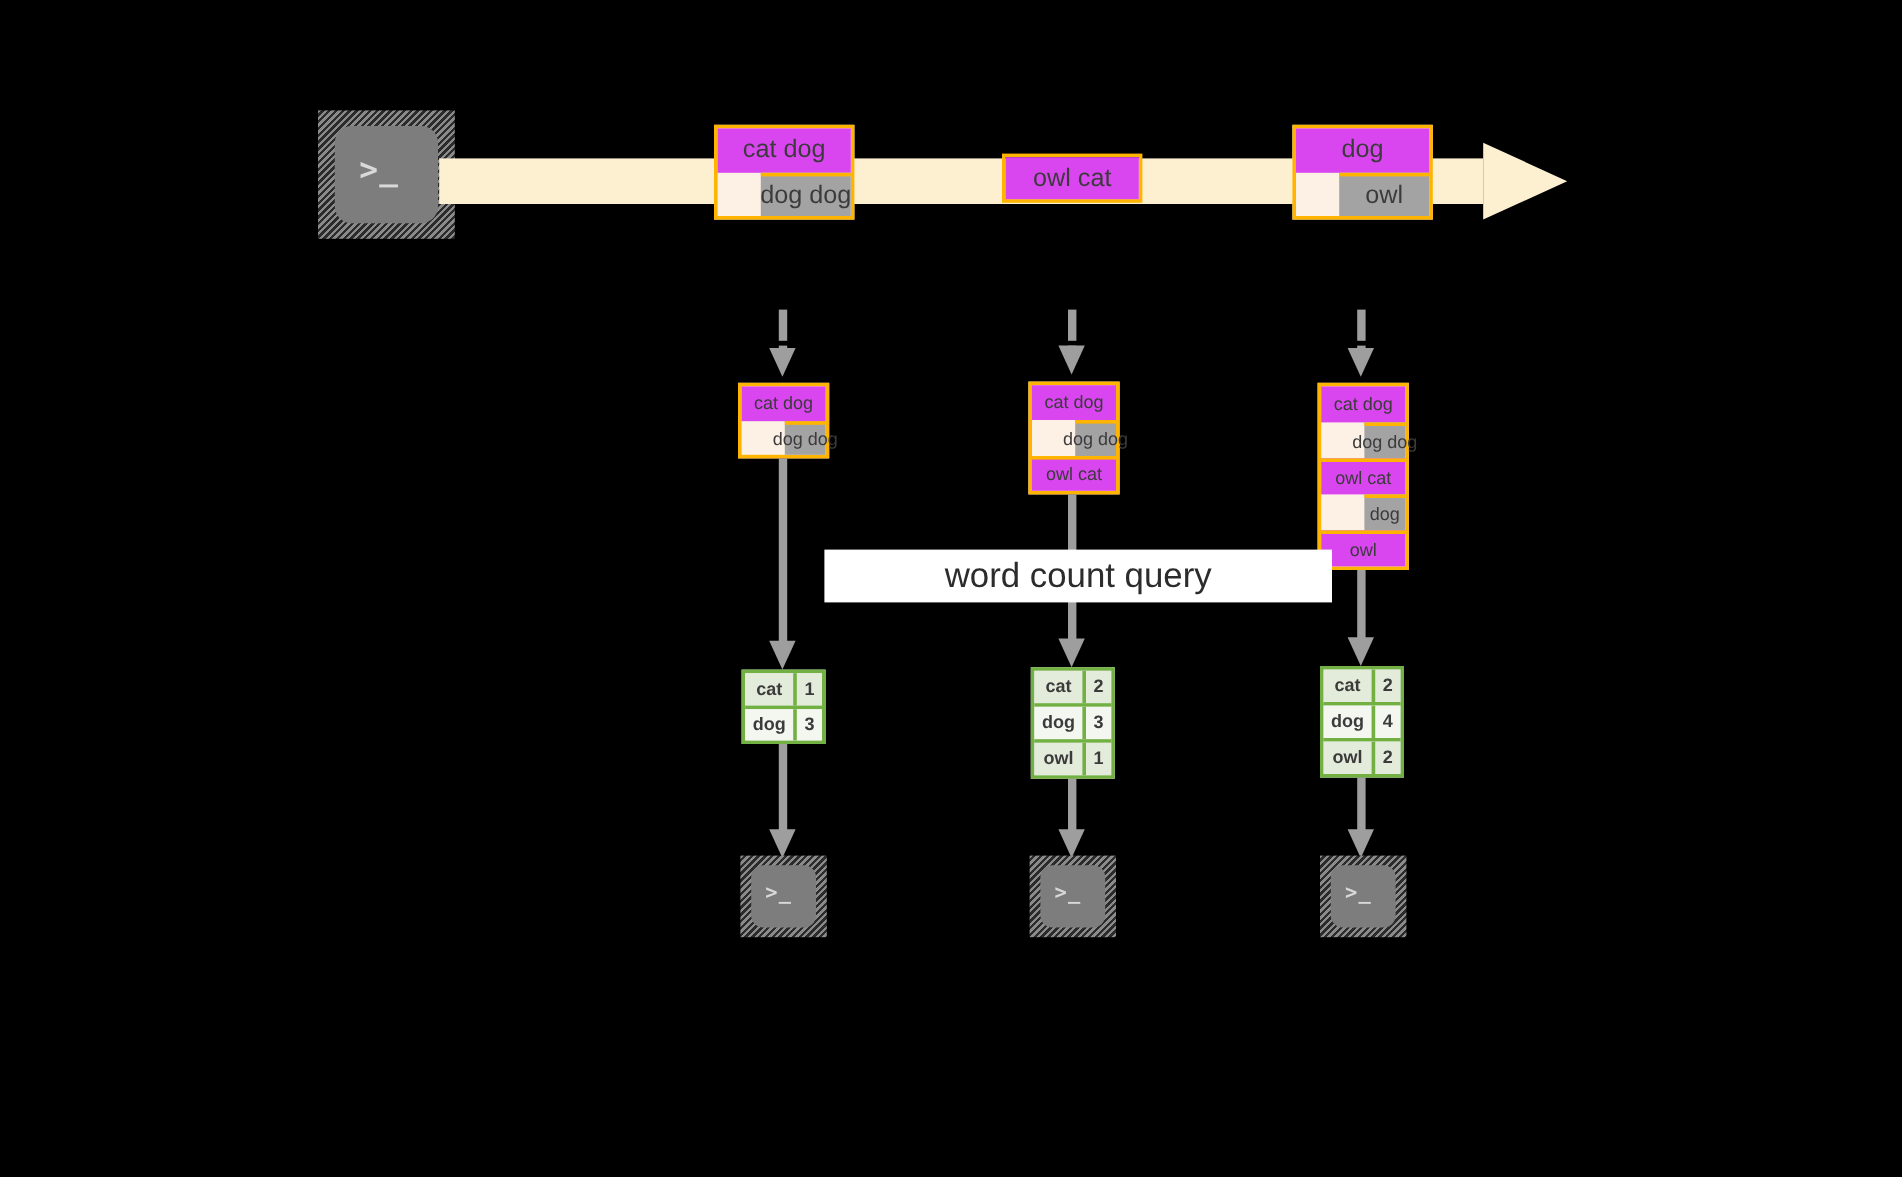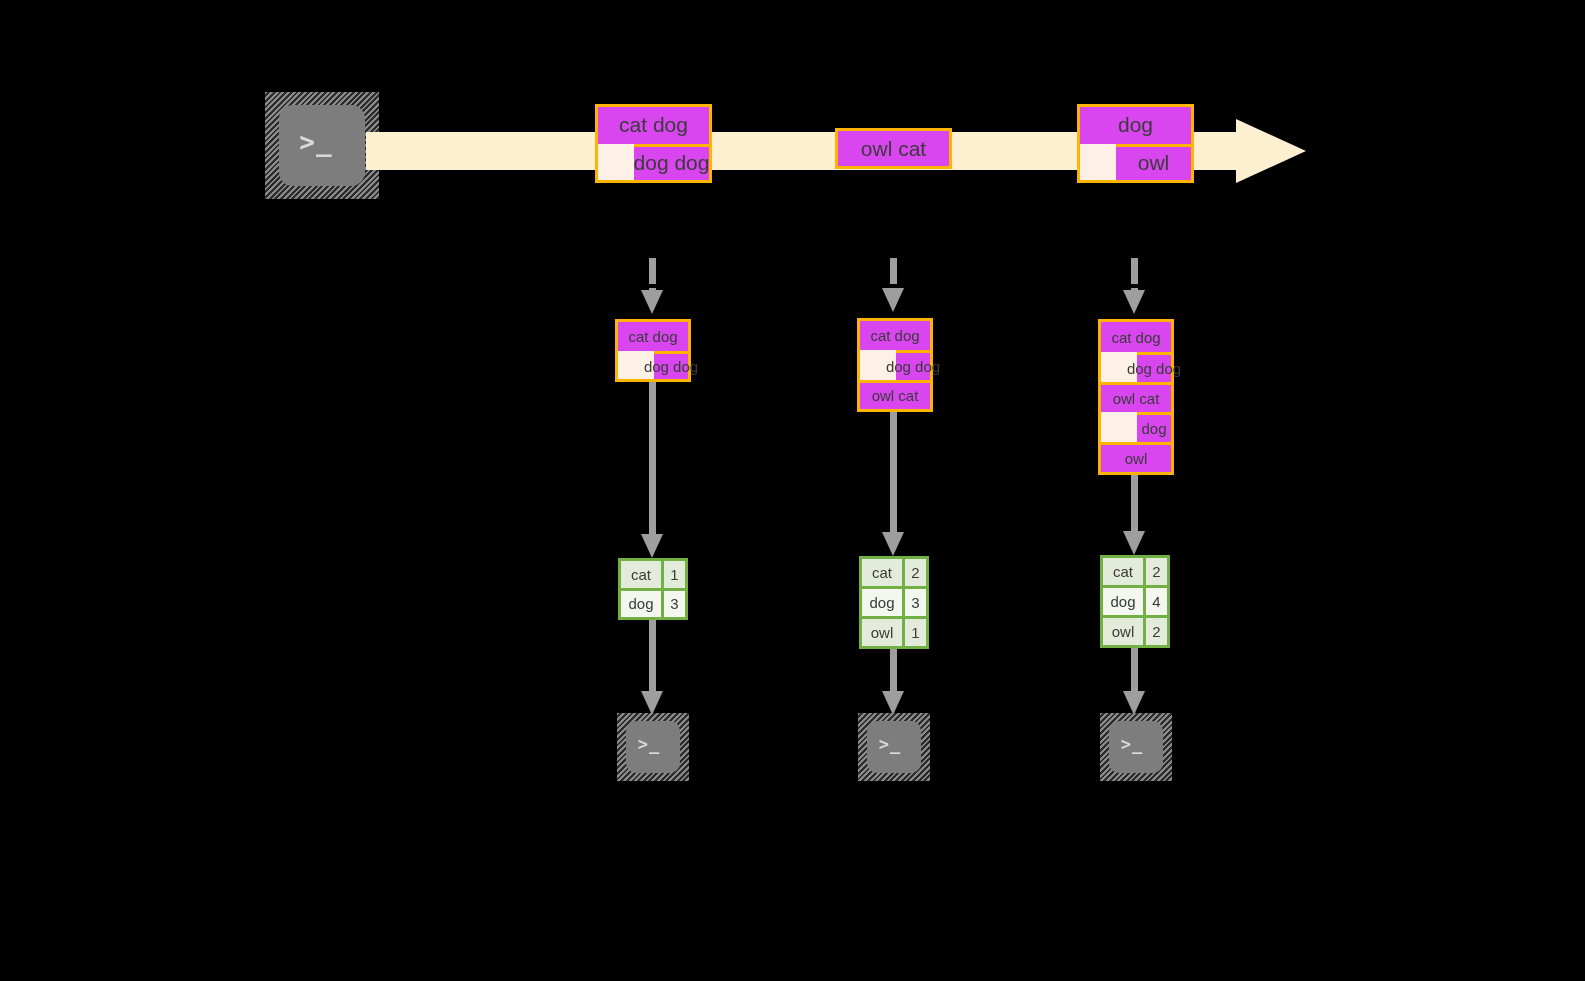--- a/index.html
+++ b/index.html
@@ -17,27 +17,27 @@
   
   .band{position:absolute;background:#fdf0d1;}
   .bandhead{position:absolute;width:0;height:0;border-style:solid;
             border-color:transparent transparent transparent #fdf0d1;}
 
   
   .stack{position:absolute;box-sizing:border-box;border:3px solid #ffb400;background:#fdf0e4;}
   .cell{box-sizing:border-box;display:flex;align-items:center;justify-content:center;
         color:#3b3b3b;white-space:nowrap;}
   .cell.dark{background:#d946ef;}
-  .cell.light{background:#d946ef;margin-left:36px;}
+  .cell.light{background:#a3a3a3;margin-left:36px;}
   .cell + .cell{border-top:3px solid #ffb400;}
 
   
   .gtable{position:absolute;box-sizing:border-box;border:3px solid #73b043;background:#eef4e9;
           display:flex;flex-direction:column;}
-  .grow{display:flex;flex:1 1 auto;}
+  .grow{display:flex;flex:1 1 auto;font-weight:bold;}
   .grow + .grow{border-top:3px solid #73b043;}
   .gkey,.gval{box-sizing:border-box;display:flex;align-items:center;justify-content:center;
               color:#3b3b3b;white-space:nowrap;}
   .gval{border-left:3px solid #73b043;}
   .gshade-a .gkey{background:#e3ecdb;} .gshade-a .gval{background:#e3ecdb;}
   .gshade-b .gkey{background:#f3f7f0;} .gshade-b .gval{background:#f3f7f0;}
 
   
   .stem{position:absolute;background:#9e9e9e;}
   .dash{position:absolute;background:#9e9e9e;}
@@ -173,14 +173,15 @@
   </div>
 
   <div class="stem" style="left:1131px;top:648px;width:7px;height:46px;"></div>
   <div class="ahead" style="left:1123px;top:691px;border-width:24px 11px 0 11px;"></div>
 
   <div class="term" style="left:1100px;top:713px;width:72px;height:68px;">
     <div class="term-inner" style="left:9px;top:8px;right:9px;bottom:8px;border-radius:10px;"></div>
     <div class="term-glyph" style="font-size:17px;top:-3px;left:-4px;">&gt;_</div>
   </div>
 
+  <div class="qlabel" style="left:687px;top:458px;width:423px;height:44px;font-size:29px;">word count query</div>
 
 </div>
 
 </body></html>

